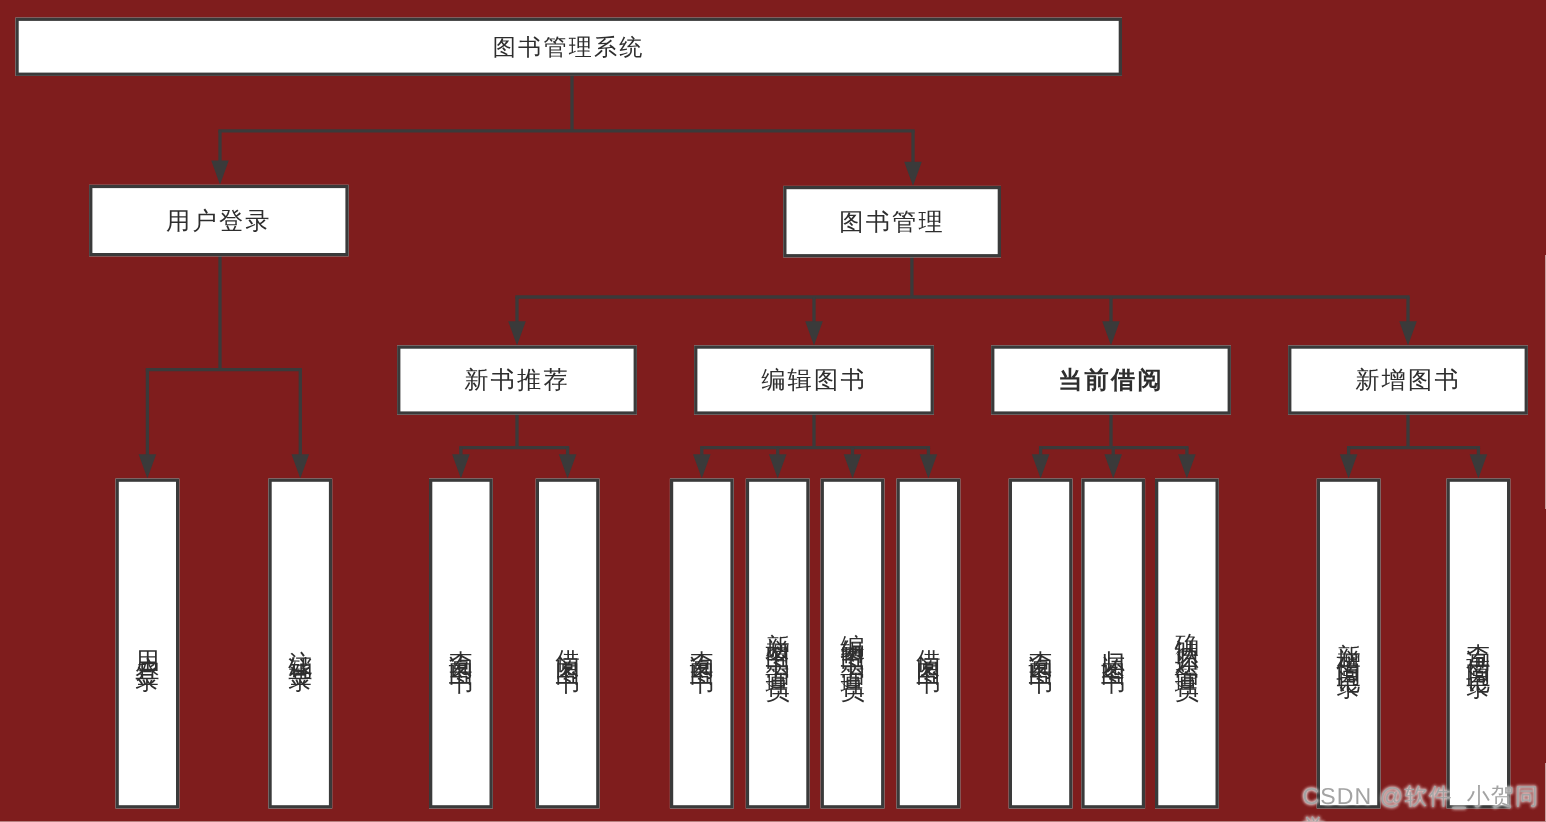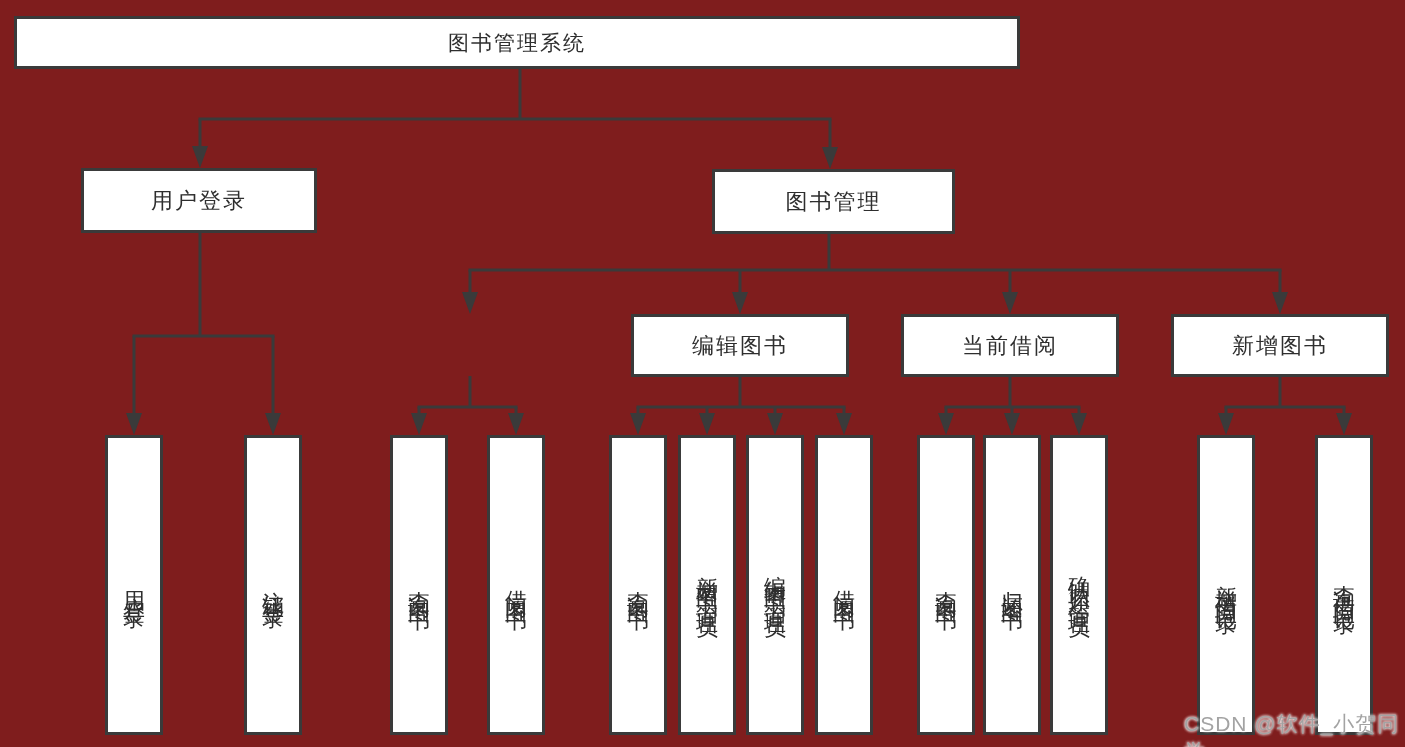--- a/index.html
+++ b/index.html
@@ -98,28 +98,31 @@
     </g>
   </svg>
 
   <div class="box root-box" style="left:14px;top:16px;width:1006px;height:53px;">
     <span>图书管理系统</span>
   </div>
 
   <div class="box" style="left:81px;top:168px;width:236px;height:65px;">
     <span>用户登录</span>
   </div>
-  <div class="box" style="left:712px;top:169px;width:243px;height:65px;">
+  <div class="box" style="left:712px;top:169px;width:198px;height:65px;">
     <span>图书管理</span>
   </div>
 
+  <div class="box" style="left:361px;top:314px;width:218px;height:63px;">
+    <span>新书推荐</span>
+  </div>
   <div class="box" style="left:631px;top:314px;width:218px;height:63px;">
     <span>编辑图书</span>
   </div>
-  <div class="box" style="left:901px;top:314px;width:218px;height:63px;">
+  <div class="box" style="left:901px;top:314px;width:218px;height:63px;font-weight:bold;">
     <span>当前借阅</span>
   </div>
   <div class="box" style="left:1171px;top:314px;width:218px;height:63px;">
     <span>新增图书</span>
   </div>
 
   <div class="box leaf" style="left:105px;top:435px;width:58px;height:300px;">
     <span>用户登录</span>
   </div>
   <div class="box leaf" style="left:244px;top:435px;width:58px;height:300px;">

